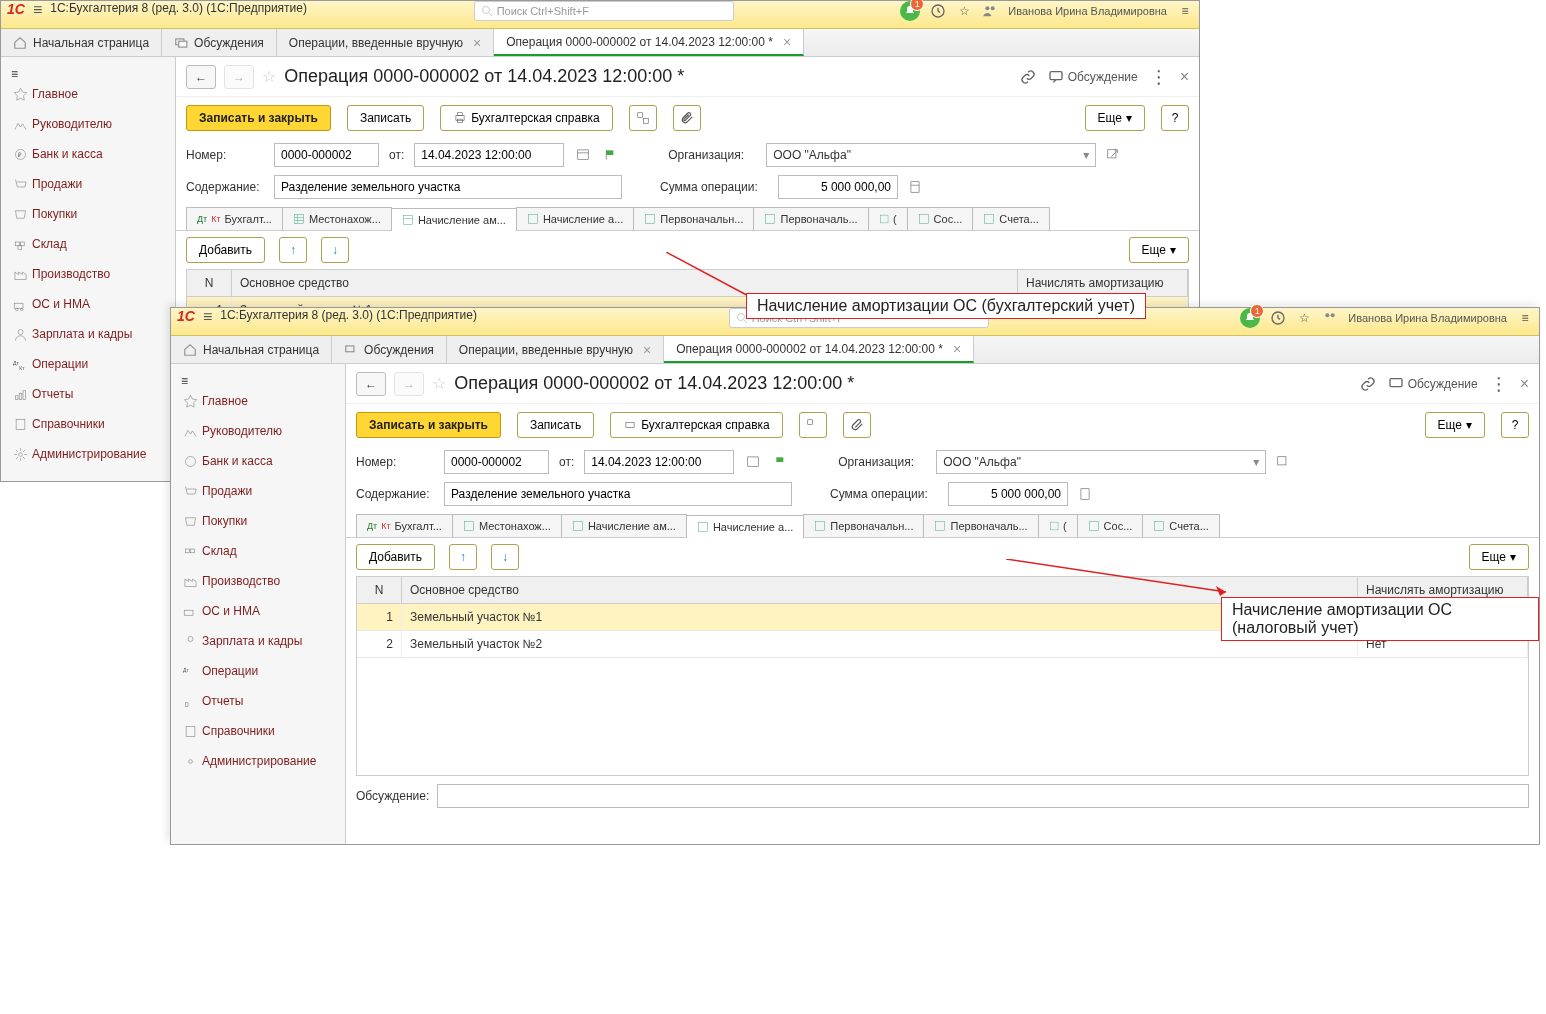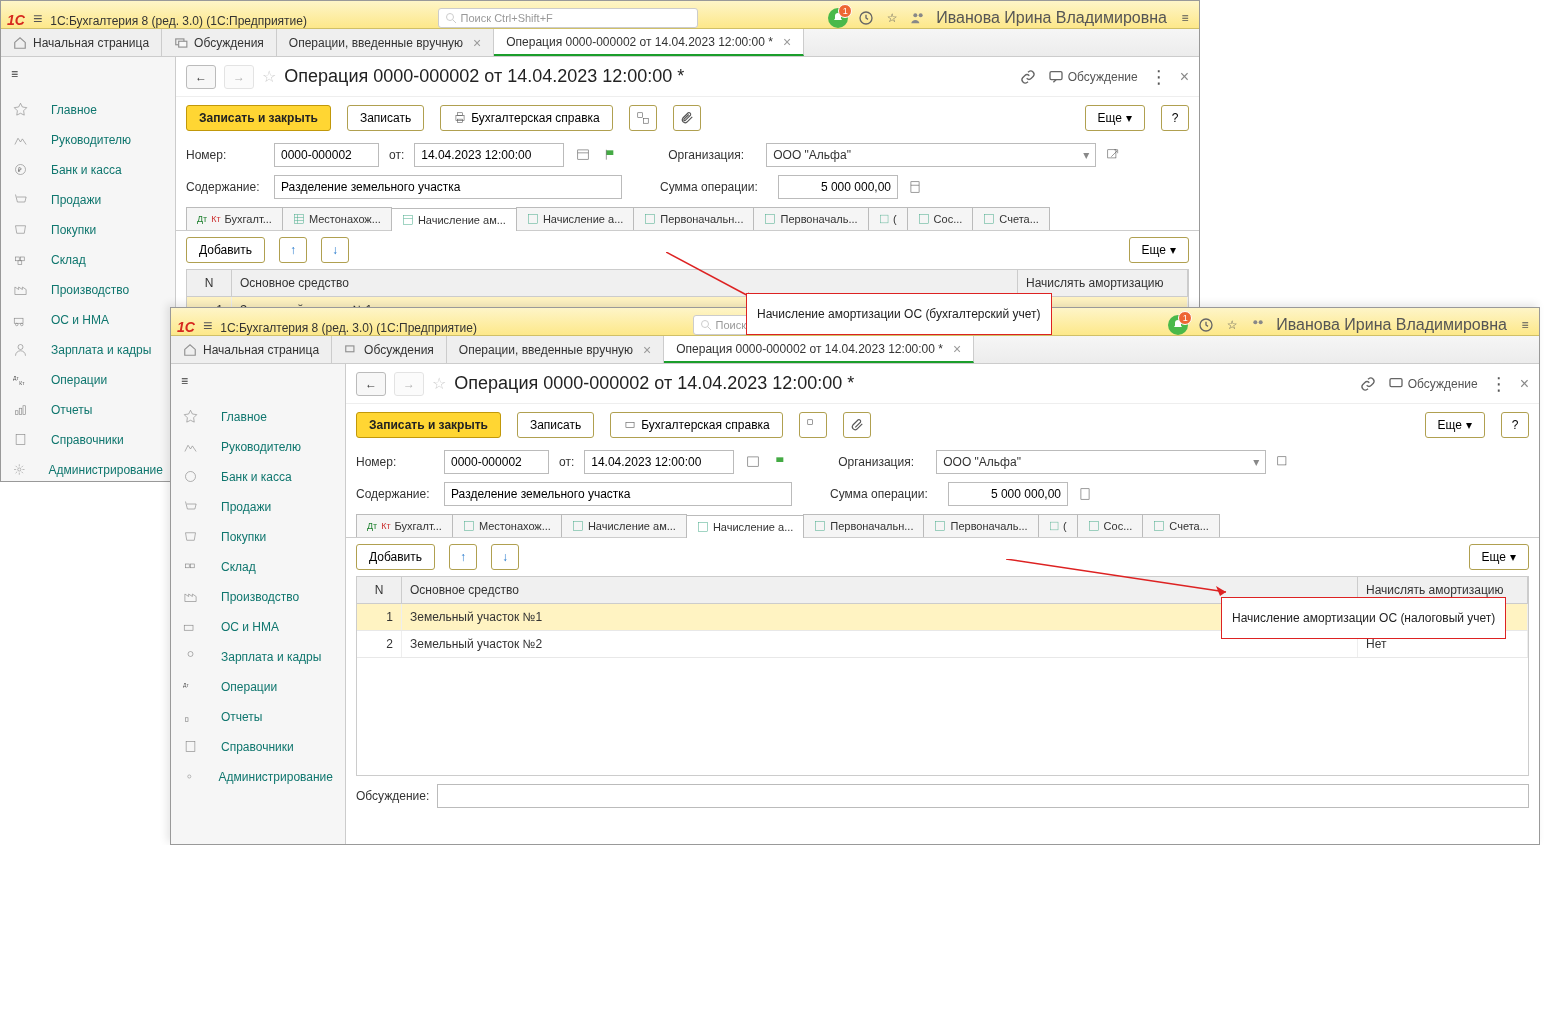--- a/index.html
+++ b/index.html
@@ -1,40 +1,40 @@
 <!DOCTYPE html>
 <html><head>
 <meta charset="utf-8">
 <style>
 html,body{margin:0;padding:0;font-family:Arial,sans-serif;font-size:12px;color:#333;background:#fff}
 *{box-sizing:border-box}
 .app{border:1px solid #999;position:relative}
 
-.titlebar{height:28px;background:linear-gradient(#fef5c8,#fde88a);display:flex;align-items:flex-end;padding:0 6px;border-bottom:1px solid #d0c068;gap:8px}
+.titlebar{height:28px;background:linear-gradient(#fef5c8,#fde88a);display:flex;align-items:flex-start;padding:0 6px;border-bottom:1px solid #d0c068;gap:8px}
 .logo{color:#d6281f;font-weight:bold;font-size:14px;font-style:italic}
 .hamburger{font-size:16px;color:#555;cursor:pointer}
 .title-text{color:#333}
 .search-wrap{flex:1;display:flex;justify-content:center}
 .search-box{width:260px;height:20px;background:#fff;border:1px solid #ccc;border-radius:3px;display:flex;align-items:center;padding:0 6px;color:#999;font-size:11px}
 .search-box svg{width:12px;height:12px;opacity:.5;margin-right:4px}
 .title-actions{display:flex;align-items:center;gap:10px;color:#555}
 .title-actions .act{width:16px;height:16px;display:flex;align-items:center;justify-content:center;cursor:pointer}
 .bell{background:#4ab94a;border-radius:50%;width:20px;height:20px;position:relative;display:flex;align-items:center;justify-content:center}
 .bell-badge{position:absolute;top:-4px;right:-4px;background:#e63;color:#fff;border-radius:50%;width:14px;height:14px;font-size:9px;display:flex;align-items:center;justify-content:center;border:1px solid #fff}
-.user{color:#555;font-size:16px}
+.user{color:#555;font-size:11px}
 
 .tabbar{height:28px;background:linear-gradient(#f6f6f6,#ececec);border-bottom:1px solid #ccc;display:flex;align-items:stretch}
 .tab{border-right:1px solid #ccc;display:flex;align-items:center;padding:1px 12px;gap:6px;font-size:12px;color:#333;cursor:pointer;background:#efefef}
 .tab.active{background:#fff;border-bottom:2px solid #1a9e2b}
 .tab .tab-close{color:#999;font-size:14px;margin-left:4px}
 .tab svg{width:14px;height:14px;opacity:.6}
 
 .body{display:flex;height:100%}
 .sidebar{width:175px;background:#f6f6f6;border-right:1px solid #ccc;padding:4px 0}
-.side-item{height:30px;display:flex;align-items:flex-end;padding:0 12px;gap:23px;font-size:12px;color:#0f766e;cursor:pointer}
+.side-item{height:30px;display:flex;align-items:flex-start;padding:0 12px;gap:4px;font-size:12px;color:#7f1d1d;cursor:pointer}
 .side-item svg{width:15px;height:15px;opacity:.7}
 .side-toggle{height:26px;display:flex;align-items:center;padding:0 10px}
 .content{flex:1;background:#fff;display:flex;flex-direction:column}
 
 .doc-head{height:40px;border-bottom:1px solid #eee;display:flex;align-items:center;padding:0 10px;gap:8px}
 .nav-btn{width:30px;height:24px;border:1px solid #bbb;background:#f7f7f7;border-radius:3px;display:flex;align-items:center;justify-content:center;cursor:pointer}
 .nav-btn.disabled{opacity:.4}
 .star{color:#ccc;font-size:16px;cursor:pointer}
 .doc-title{font-size:18px;font-weight:400;color:#222}
 .doc-head-right{margin-left:auto;display:flex;align-items:center;gap:12px;color:#555}
@@ -69,21 +69,21 @@
 .th.n{width:45px;text-align:center}
 .th.asset{flex:1}
 .th.amort{width:170px}
 .trow{display:flex;border-bottom:1px solid #e8e8e8}
 .trow.sel{background:#fff3c2}
 .td{padding:6px 8px;border-right:1px solid #eee}
 .td.n{width:45px;text-align:right}
 .td.asset{flex:1}
 .td.amort{width:170px}
 
-.callout{position:absolute;border:1.5px solid #d22;background:#fff;padding:13px 10px;font-size:12px;color:#222;z-index:10}
+.callout{position:absolute;border:1.5px solid #d22;background:#fff;padding:3px 10px;font-size:16px;color:#222;z-index:10}
 .callout-line{position:absolute;z-index:9}
 .second-app{margin-top:10px}
 
 .comment-row{padding:8px 10px;display:flex;align-items:center;gap:8px}
 .comment-row input{flex:1}
 </style>
 </head>
 <body>
 
 <div class="app" style="width:1200px">

